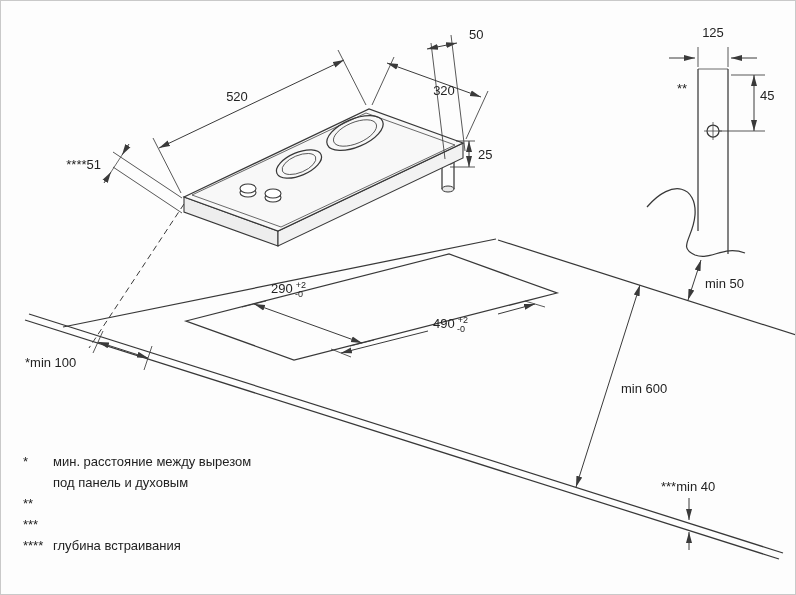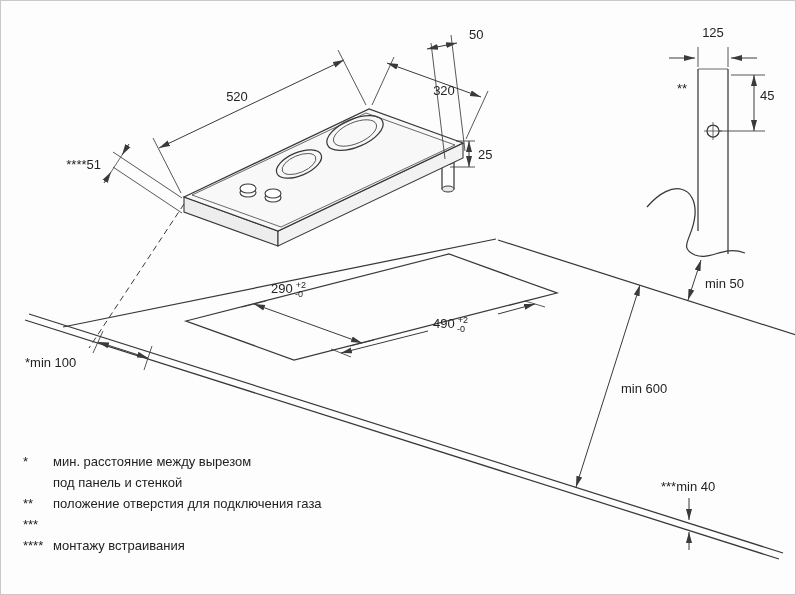--- a/index.html
+++ b/index.html
@@ -182,27 +182,26 @@
   </g>
 </svg>
 
 <div class="footnotes">
   <div class="fn-row">
     <span class="fn-marker">*</span>
     <span class="fn-text">мин. расстояние между вырезом</span>
   </div>
   <div class="fn-row">
     <span class="fn-marker"></span>
-    <span class="fn-text">под панель и стенкой</span>
+    <span class="fn-text">под панель и духовым</span>
   </div>
   <div class="fn-row">
     <span class="fn-marker">**</span>
-    <span class="fn-text">положение отверстия для подключения газа</span>
   </div>
   <div class="fn-row">
     <span class="fn-marker">***</span>
   </div>
   <div class="fn-row">
     <span class="fn-marker">****</span>
-    <span class="fn-text">монтажу встраивания</span>
+    <span class="fn-text">глубина встраивания</span>
   </div>
 </div>
 </div>
 
 </body></html>

